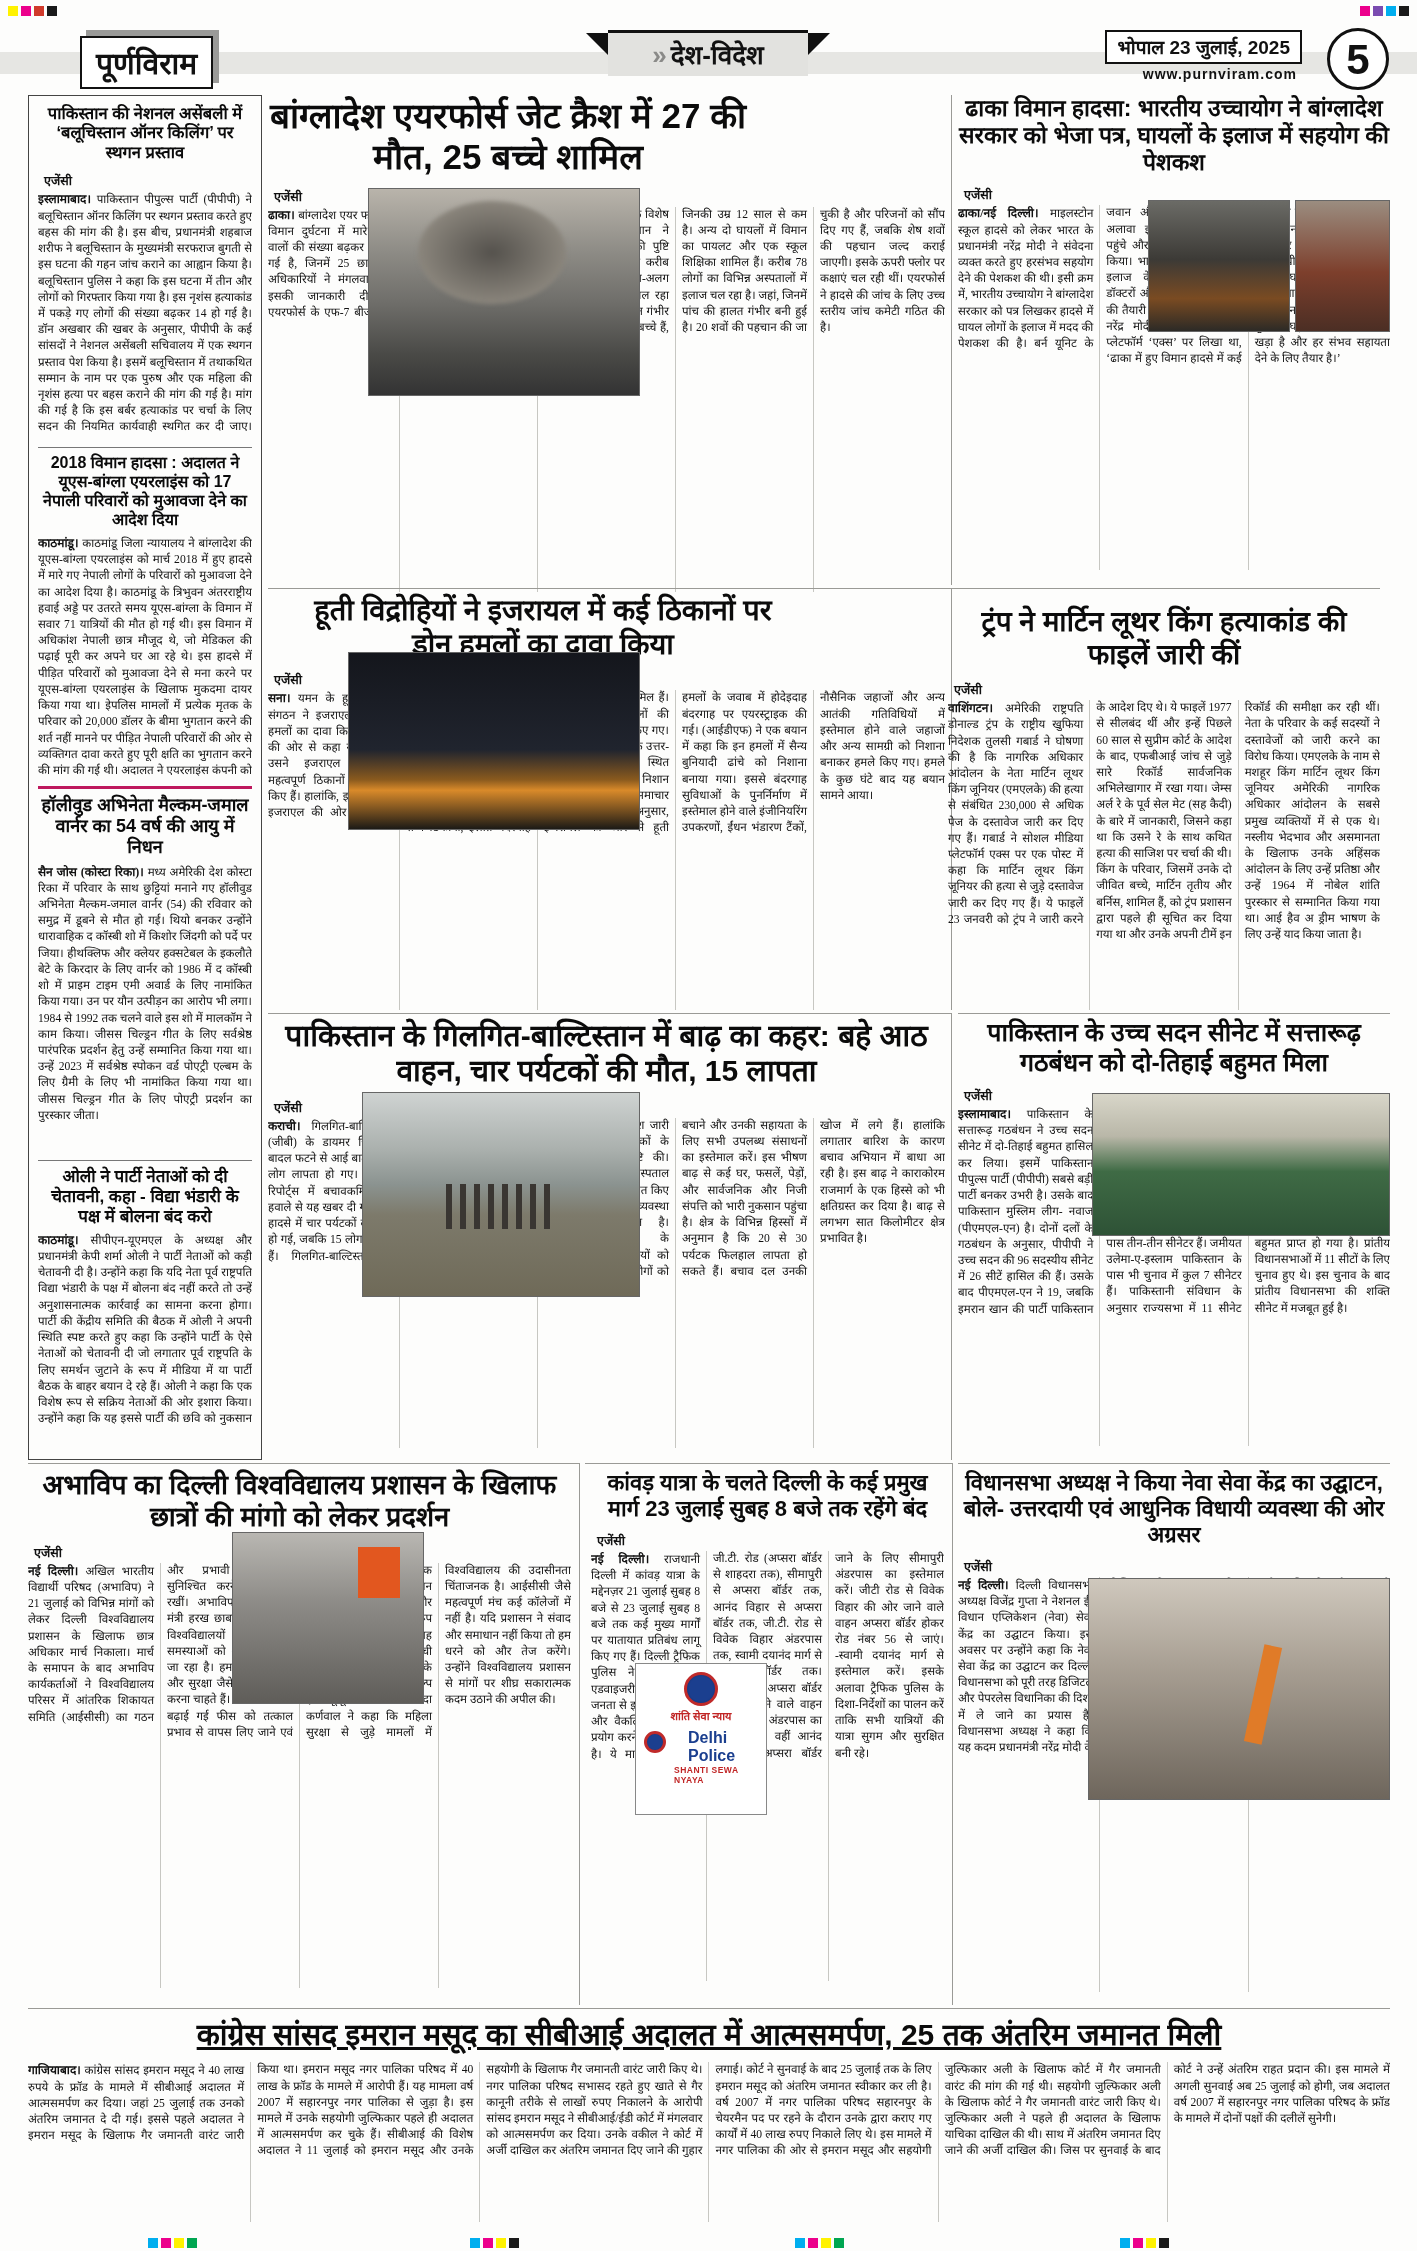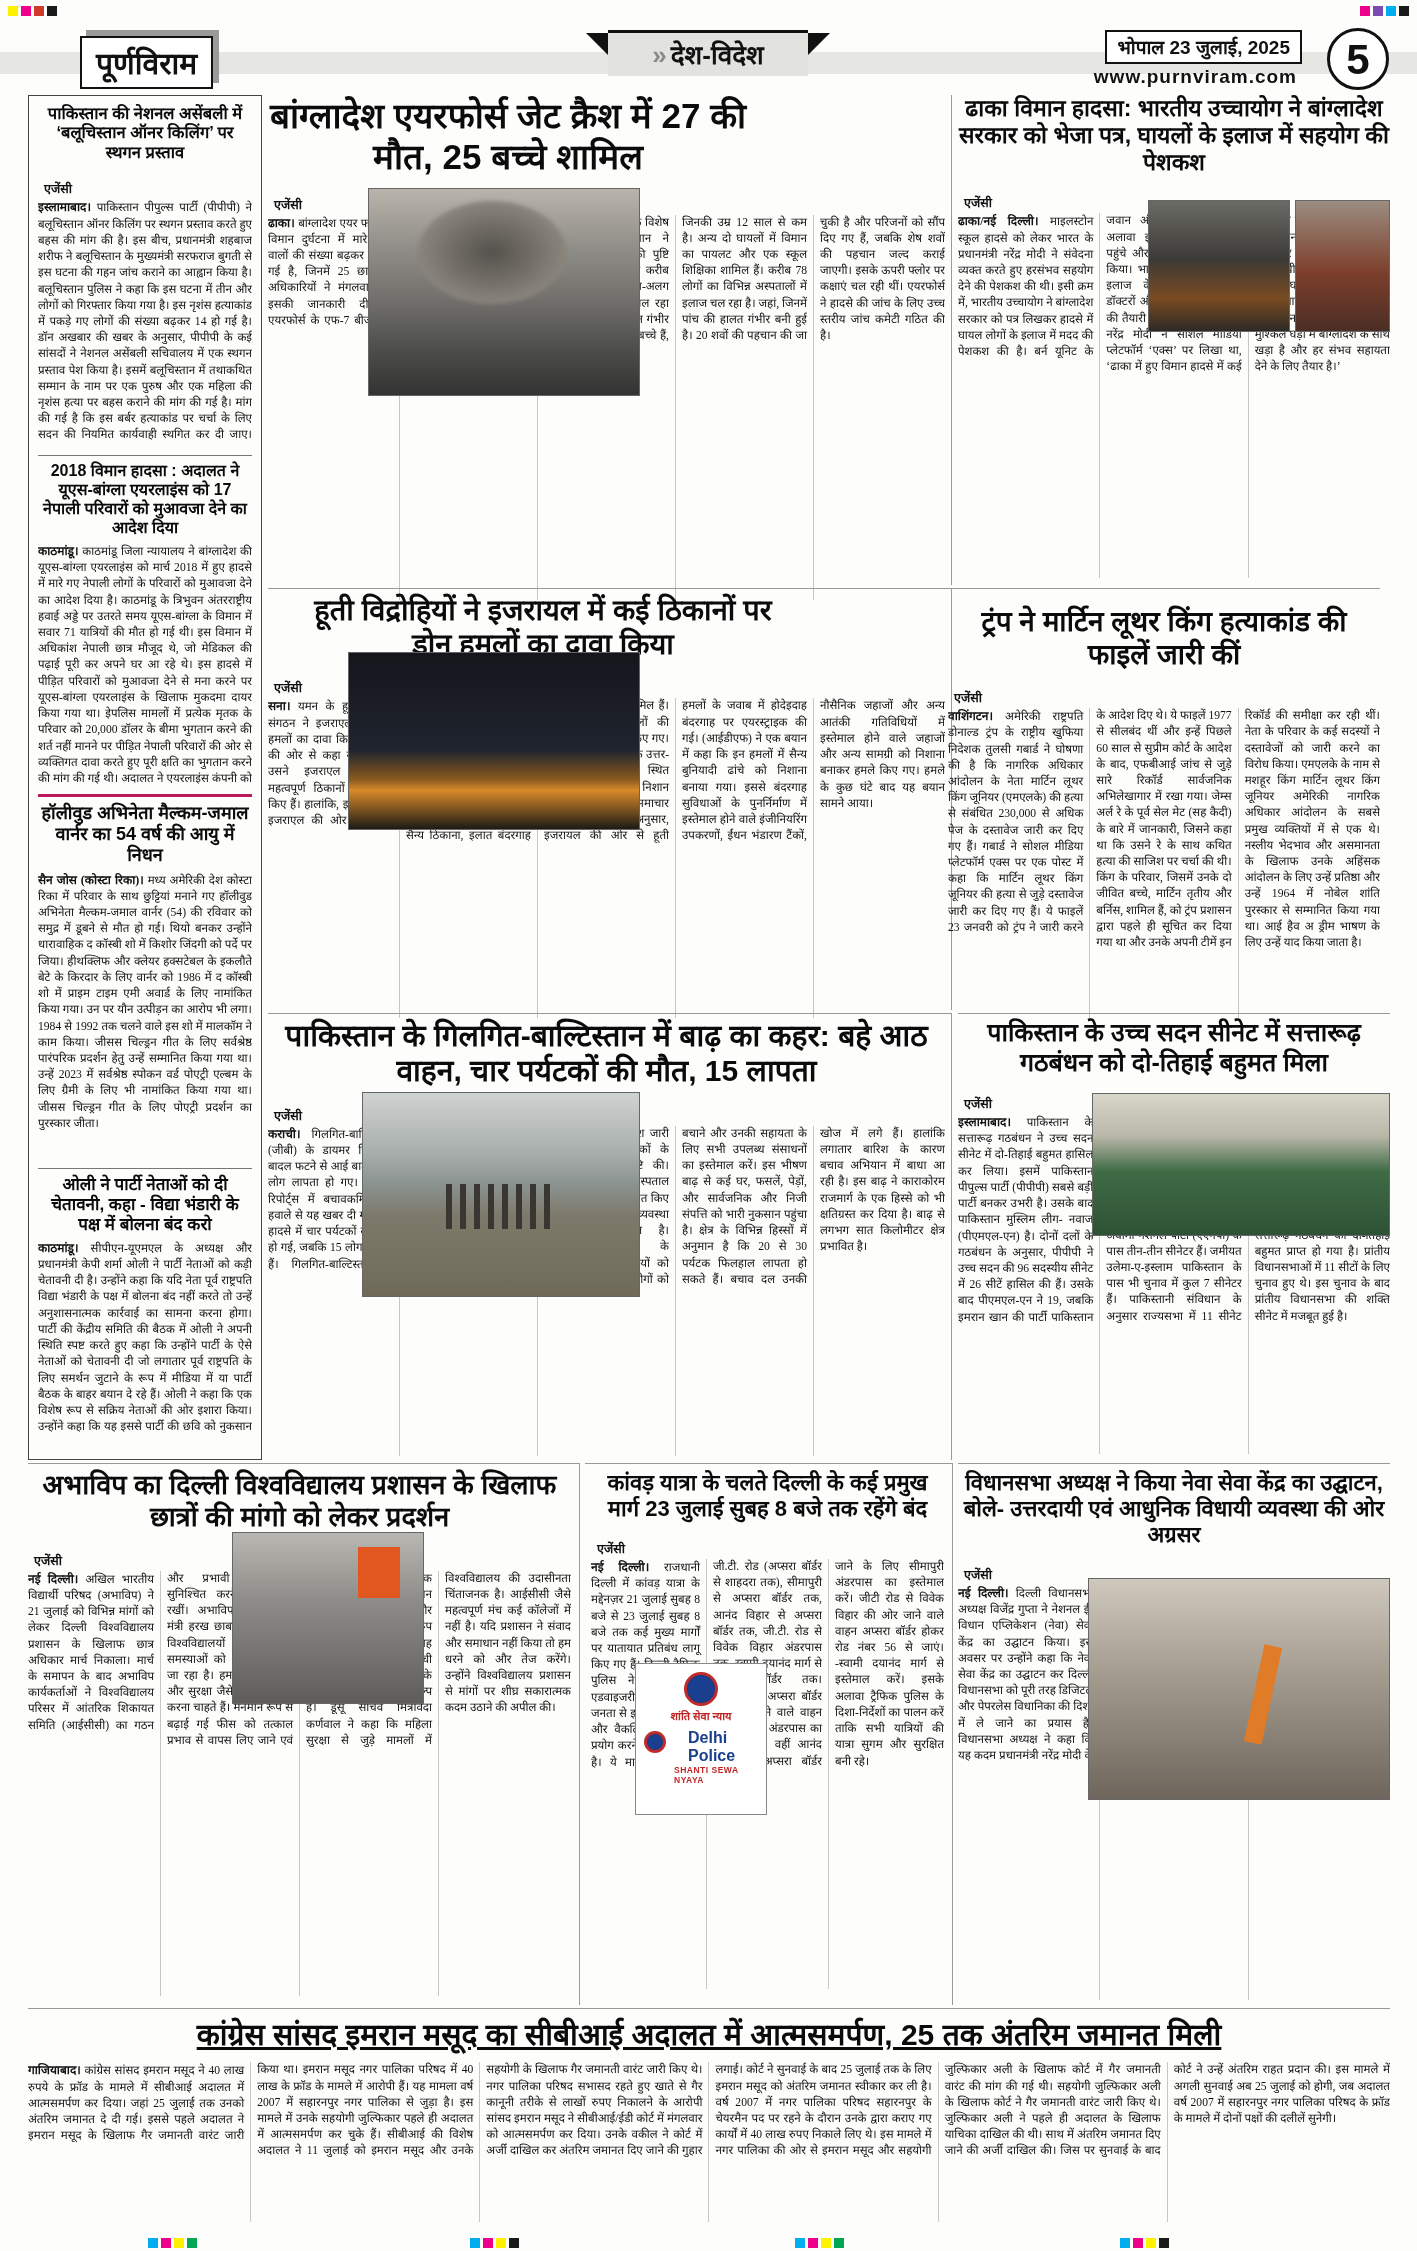--- a/index.html
+++ b/index.html
@@ -17,28 +17,28 @@
      font-family:"Liberation Sans","DejaVu Sans",sans-serif; font-weight:bold; font-size:30px;
      box-shadow:6px -6px 0 #9a9a98; }
   #section-ribbon { position:absolute; left:608px; top:30px; width:200px; height:46px; background:#e2e2df;
      border-top:3px solid #111; text-align:center; font-family:"Liberation Sans",sans-serif;
      font-weight:bold; font-size:26px; line-height:44px; }
   #section-ribbon:before { content:""; position:absolute; left:-22px; top:0; border-bottom:22px solid transparent; border-right:22px solid #111; }
   #section-ribbon:after  { content:""; position:absolute; right:-22px; top:0; border-bottom:22px solid transparent; border-left:22px solid #111; }
   .chev { color:#8a8a88; margin-right:4px; }
   #date-box { position:absolute; right:115px; top:30px; border:2px solid #111; background:#fff; padding:2px 10px;
      font-family:"Liberation Sans",sans-serif; font-weight:bold; font-size:19px; }
-  #site-url { position:absolute; right:120px; top:66px; font-family:"Liberation Sans",sans-serif; font-weight:bold; font-size:19px; letter-spacing:1px; }
+  #site-url { position:absolute; right:120px; top:66px; font-family:"Liberation Sans",sans-serif; font-weight:bold; font-size:14px; letter-spacing:1px; }
   #page-num { position:absolute; right:28px; top:28px; width:62px; height:62px; border:3px solid #111; border-radius:50%;
      background:#fff; text-align:center; font-family:"Liberation Sans",sans-serif; font-weight:bold; font-size:42px; line-height:58px; }
 
   
   .article { position:absolute; }
   .hl { font-family:"Liberation Sans","DejaVu Sans",sans-serif; font-weight:bold; text-align:center; line-height:1.18; color:#0b0b0b; }
-  .byline { font-family:Liberation Sans, sans-serif; font-weight:bold; font-size:12.5px; margin:18px 0 2px 6px; }
+  .byline { font-family:Liberation Sans, sans-serif; font-weight:bold; font-size:12.5px; margin:10px 0 2px 6px; }
   .cols { column-gap:13px; column-rule:1px solid #c7c7c2; text-align:justify; font-size:11.6px; line-height:1.4; }
   .cols b { font-size:12px; }
   .sep-r { border-right:1px solid #9a9a96; }
   .sep-t { border-top:1px solid #9a9a96; }
   .boxed { border:1.5px solid #444; padding:8px 9px; }
 
   .photo { position:absolute; border:1px solid #666; }
 
   
   #crash-photo   { background:linear-gradient(180deg,#b9b4ab 0%,#8e8c86 30%,#6f6e6a 55%,#4a4a47 80%,#333 100%); }

